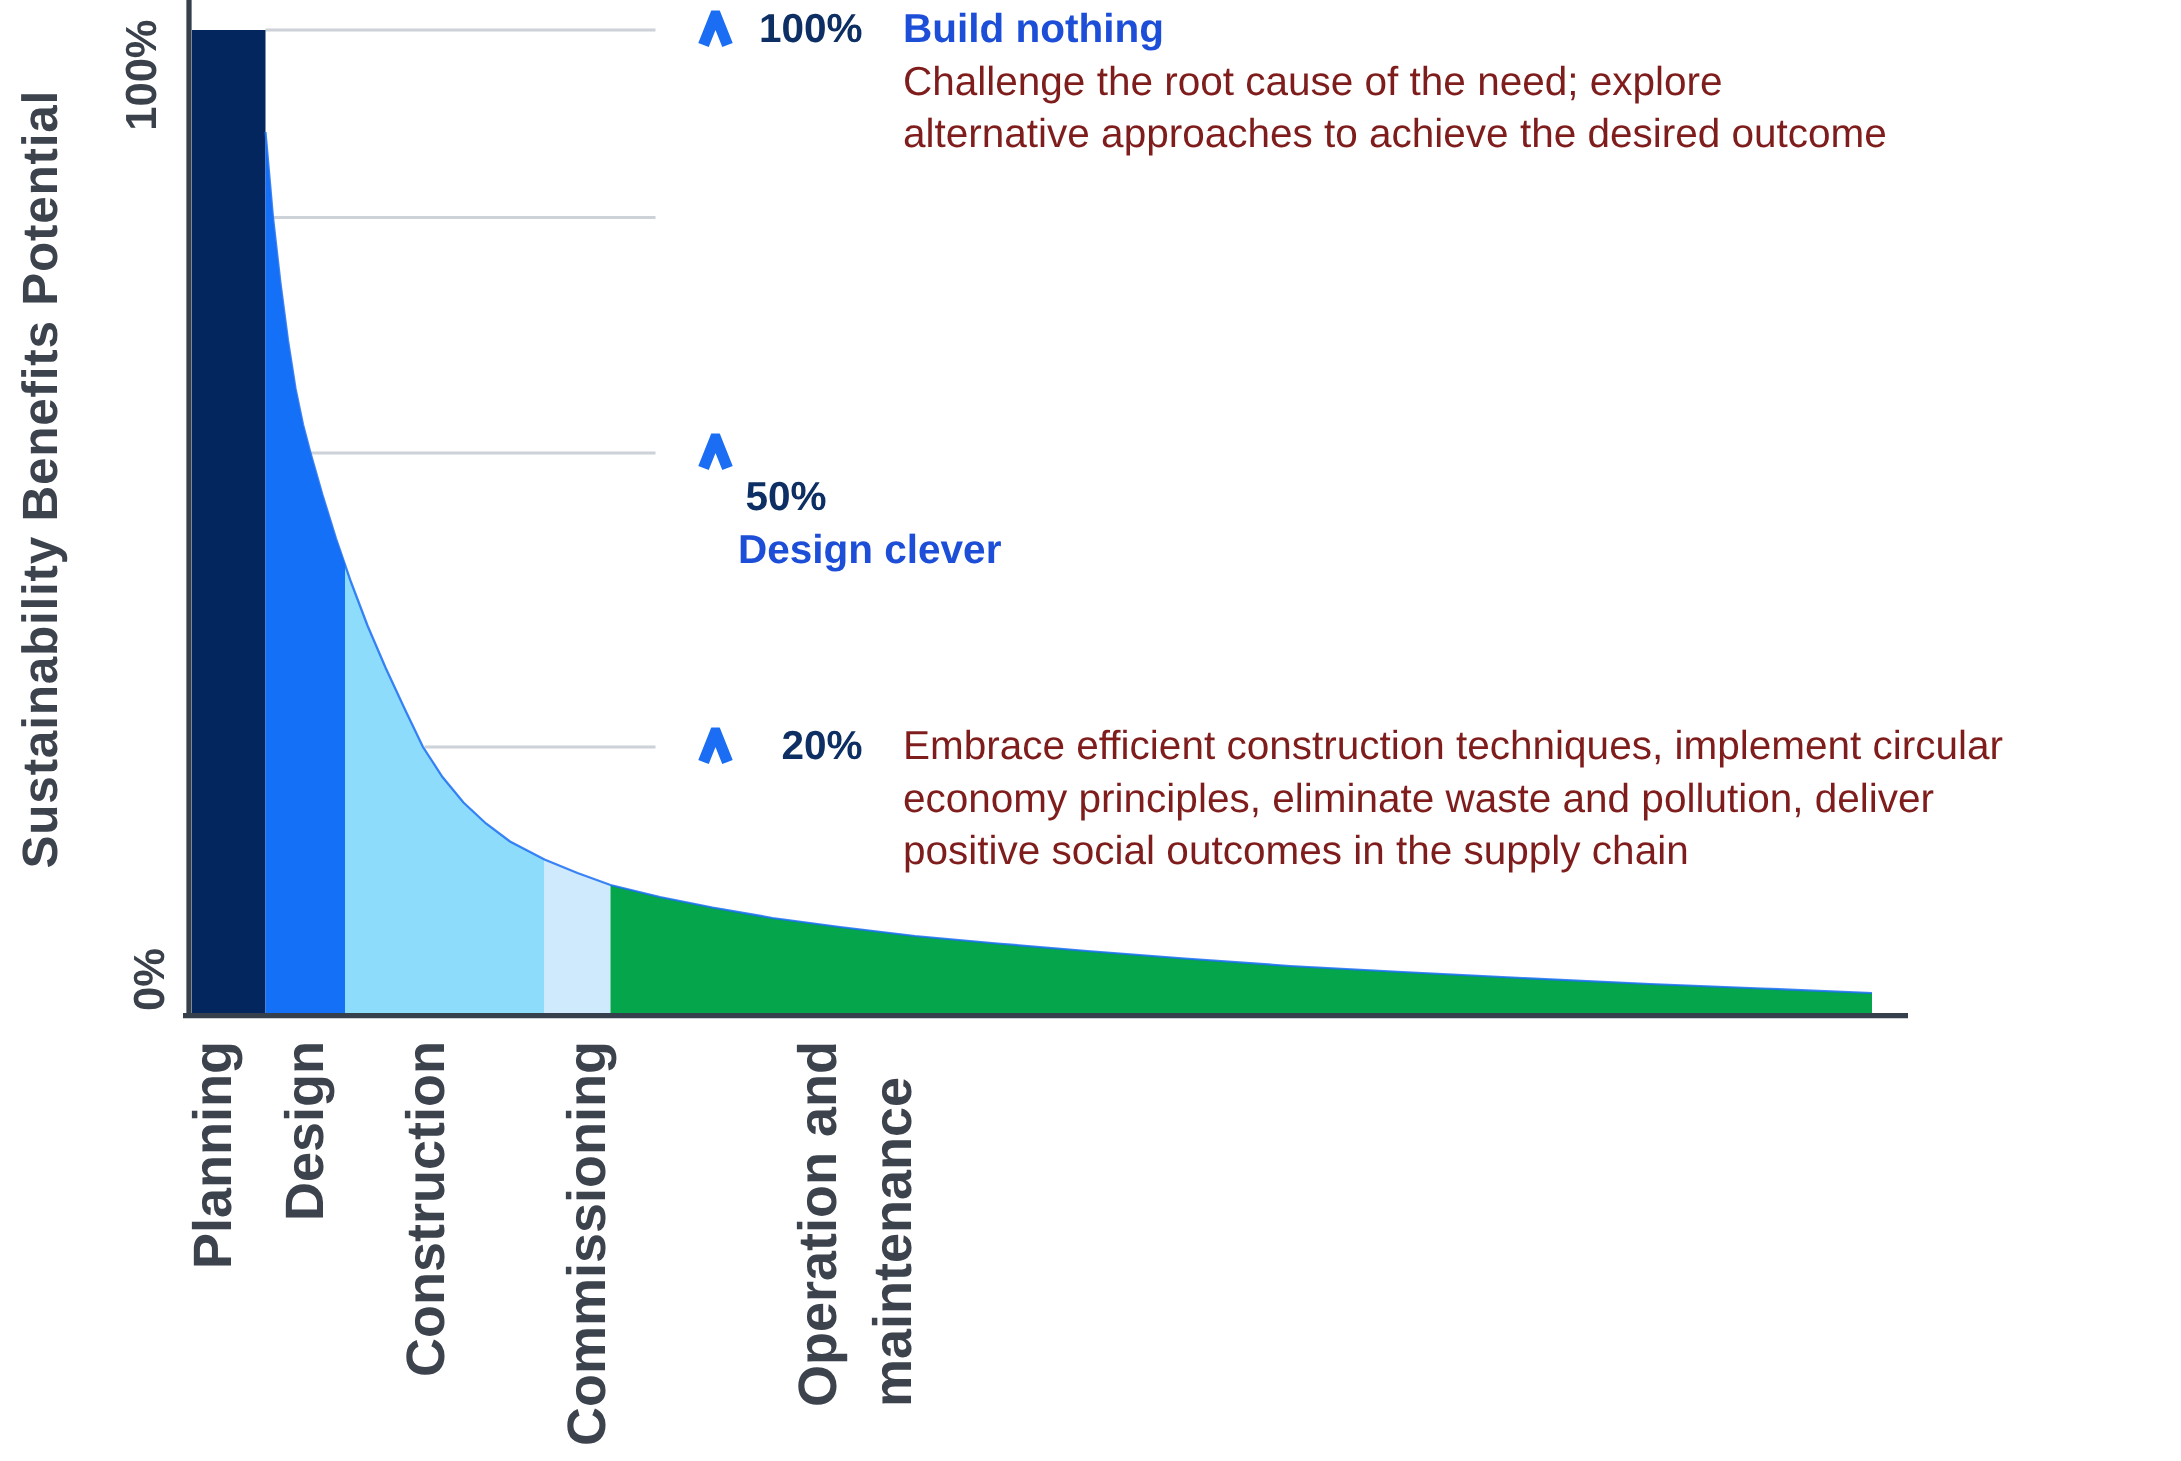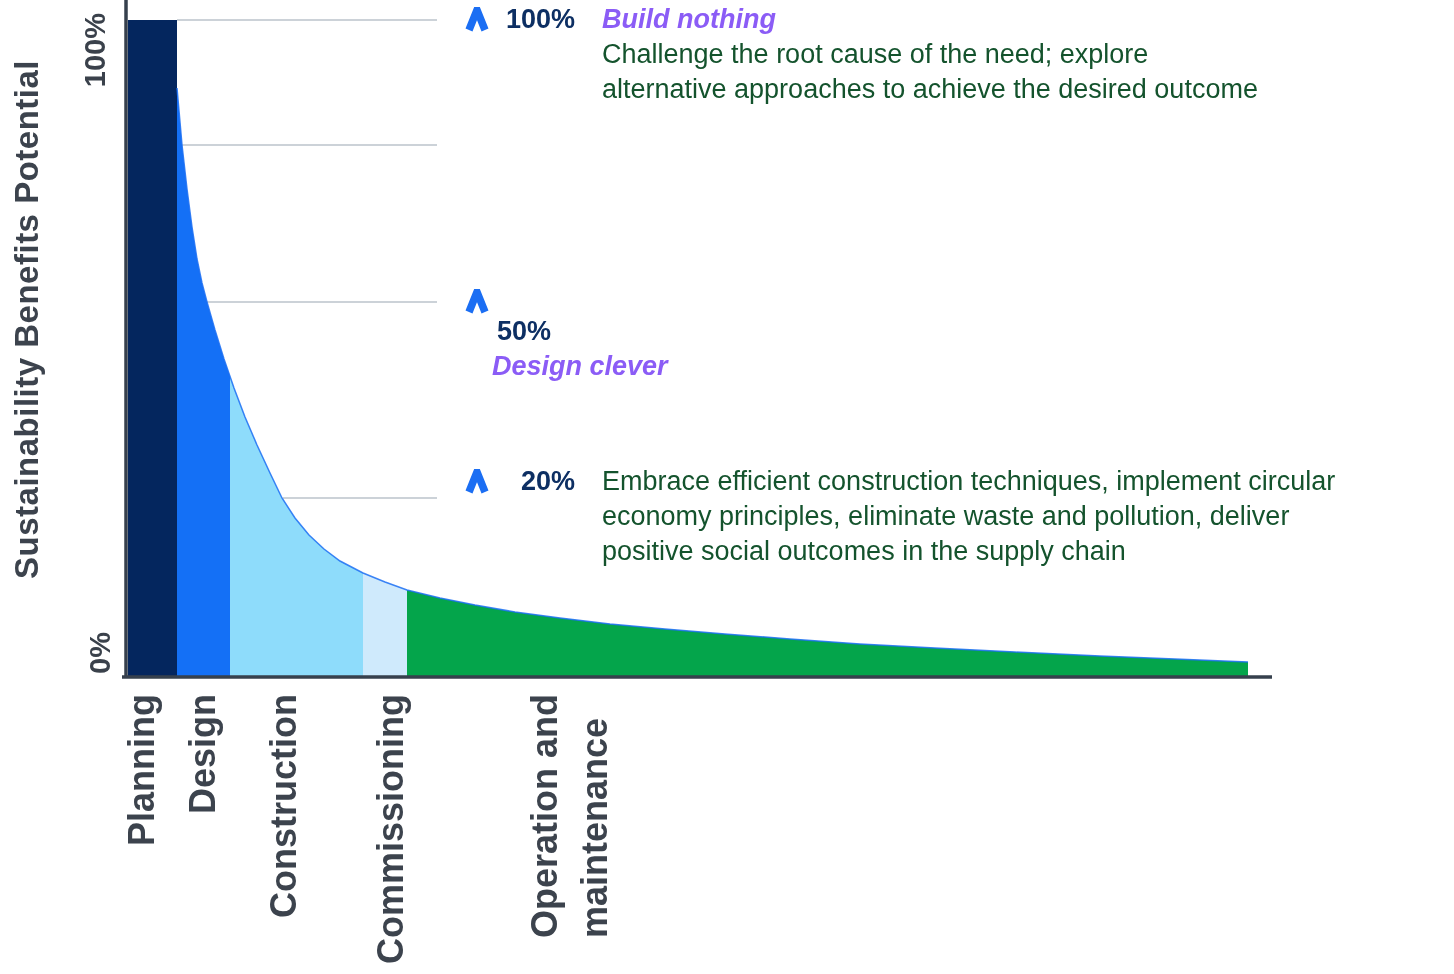--- a/index.html
+++ b/index.html
@@ -28,22 +28,22 @@
     display:flex;align-items:flex-start;
     color:#123468;
   }
   .caret{flex:0 0 auto;margin-top:5px;}
   .pct{
     flex:0 0 auto;width:84px;margin-left:2px;
     text-align:right;
     font-size:27px;font-weight:700;line-height:35px;color:#0d2f63;
   }
   .txt{margin-left:27px;}
-  .h{font-size:27px;font-weight:700;line-height:35px;color:#8b5cf6;font-style:italic;}
-  .d{font-size:27px;font-weight:400;line-height:35px;white-space:pre;color:#14532d;}
+  .h{font-size:27px;font-weight:700;line-height:35px;color:#1d4ed8;}
+  .d{font-size:27px;font-weight:400;line-height:35px;white-space:pre;color:#7f1d1d;}
 </style>
 </head>
 <body>
 
 <div class="canvas">
 
   <svg class="chart" width="1454" height="974" viewBox="0 0 1454 974">
 
     <line x1="177" y1="20" x2="437" y2="20" stroke-width="2" stroke="#ccd2d8"></line>
     <line x1="182" y1="145" x2="437" y2="145" stroke-width="2" stroke="#ccd2d8"></line>
@@ -89,21 +89,21 @@
   <div class="annrow" style="top:284px;flex-direction:column;">
     <svg class="caret" width="24" height="25" viewBox="0 0 24 25">
       <path d="M4 23 L12 3 L20 23" fill="none" stroke-width="7.5" stroke="#1b6ef3"></path>
     </svg>
     <div class="pct">50%</div>
     <div class="txt">
       <div class="h">Design clever</div>
     </div>
   </div>
 
-  <div class="annrow" style="top:464px;">
+  <div class="annrow" style="top:480px;">
     <svg class="caret" width="24" height="25" viewBox="0 0 24 25">
       <path d="M4 23 L12 3 L20 23" fill="none" stroke-width="7.5" stroke="#1b6ef3"></path>
     </svg>
     <div class="pct">20%</div>
     <div class="txt">
       <div class="d">Embrace efficient construction techniques, implement circular
 economy principles, eliminate waste and pollution, deliver
 positive social outcomes in the supply chain</div>
     </div>
   </div>

